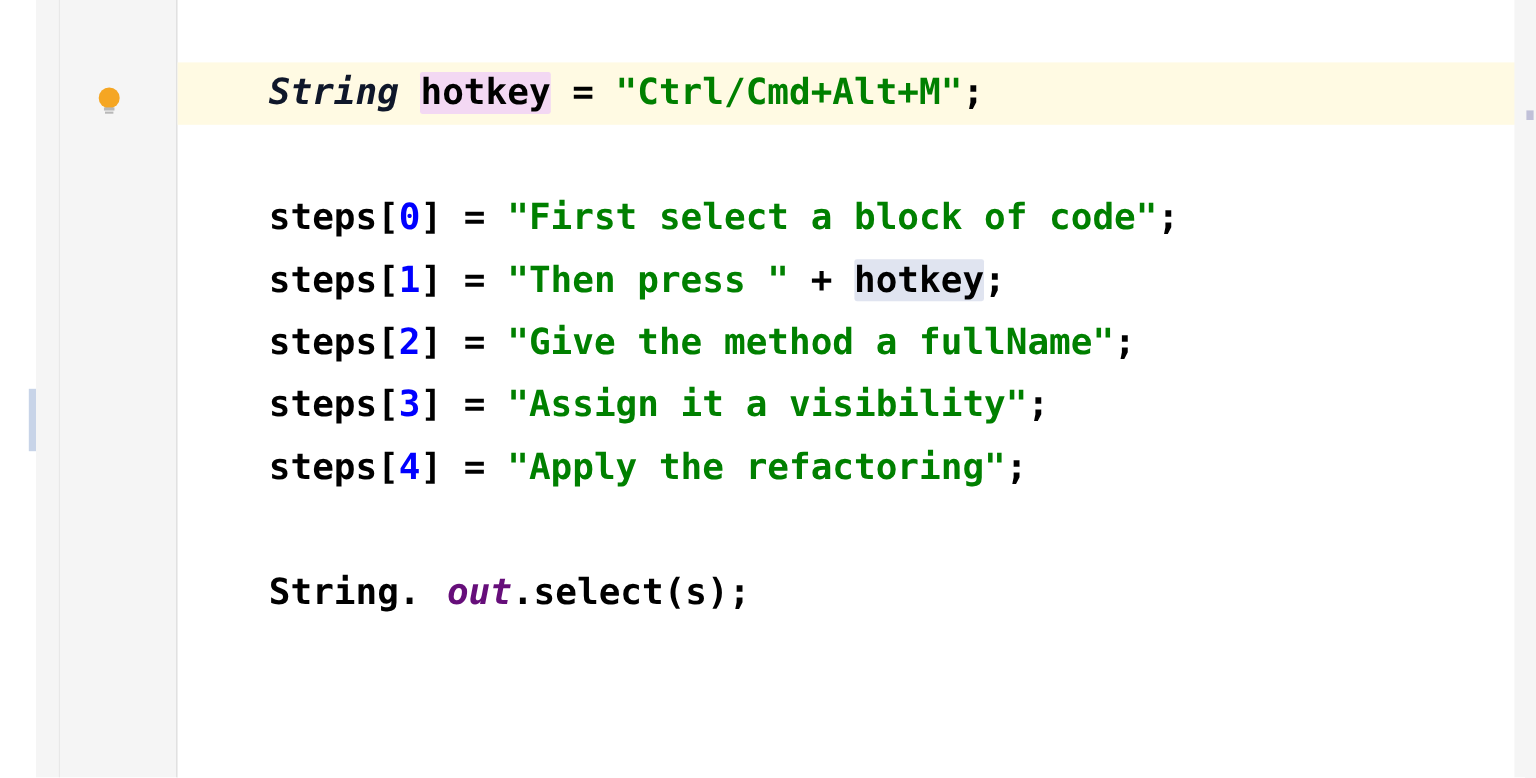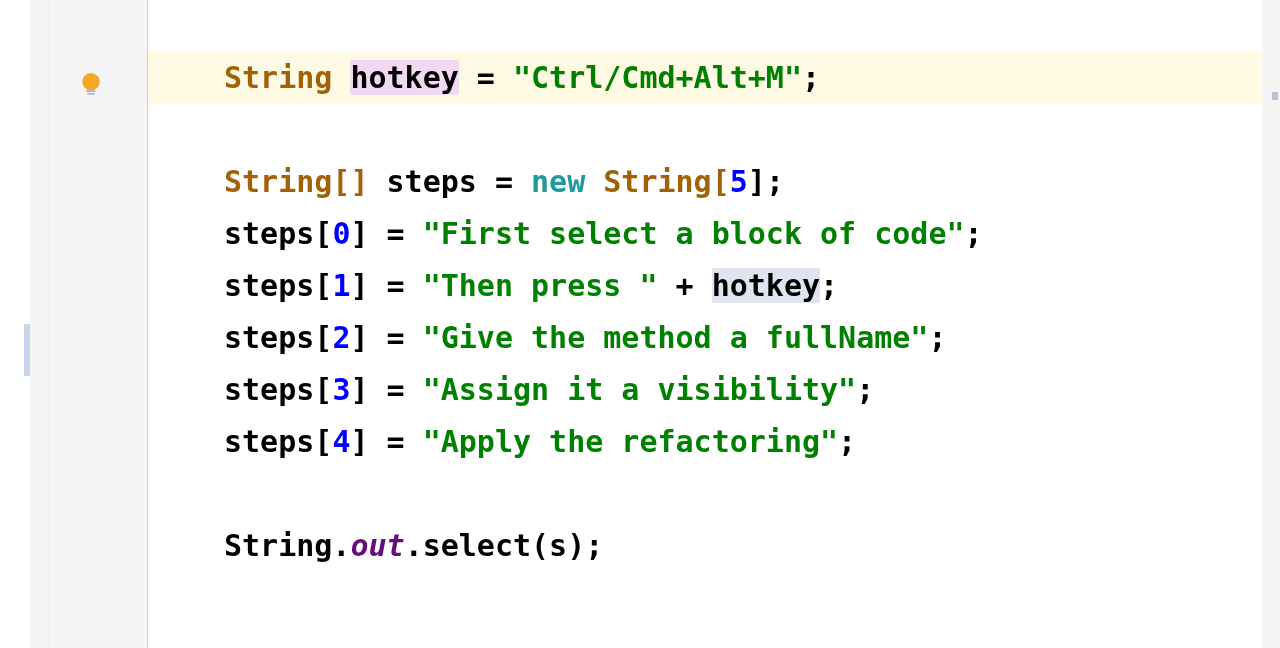--- a/index.html
+++ b/index.html
@@ -56,27 +56,27 @@
     }
     .code-line {
       height: 52px;
       line-height: 52px;
       padding-left: 76px;
       white-space: pre;
     }
     .highlighted-line {
       background: #fffae3;
     }
-    .keyword-type { color: #a16207; }
+    .keyword-type { color: #0f172a; font-style: italic; }
     .keyword-new { color: #20999d; }
     .var-name { color: #000000; }
     .string-lit { color: #008000; font-weight: bold; }
     .number-lit { color: #0000ff; }
     .punct { color: #000000; }
-    .italic-field { color: #660e7a; font-style: italic; }
+    .italic-field { color: #660e7a; font-style: italic; margin-left: 22px; }
     .highlight-var {
       background: #f3d8f3;
       border-radius: 2px;
     }
     .highlight-usage {
       background: #e0e4f0;
       border-radius: 2px;
     }
     .scrollbar-track {
       position: absolute;
@@ -111,21 +111,20 @@
   </div>
 </div>
 <div class="code-area">
 
   <div class="code-line"></div>
 
   <div class="code-line highlighted-line"><span class="keyword-type">String</span> <span class="var-name highlight-var">hotkey</span><span class="punct"> = </span><span class="string-lit">"Ctrl/Cmd+Alt+M"</span><span class="punct">;</span></div>
 
   <div class="code-line"></div>
 
-  <div class="code-line"><span class="keyword-type">String[]</span> <span class="var-name">steps</span><span class="punct"> = </span><span class="keyword-new">new</span> <span class="keyword-type">String[</span><span class="number-lit">5</span><span class="punct">]</span><span class="punct">;</span></div>
 
   <div class="code-line"><span class="var-name">steps[</span><span class="number-lit">0</span><span class="punct">] = </span><span class="string-lit">"First select a block of code"</span><span class="punct">;</span></div>
 
   <div class="code-line"><span class="var-name">steps[</span><span class="number-lit">1</span><span class="punct">] = </span><span class="string-lit">"Then press "</span><span class="punct"> + </span><span class="var-name highlight-usage">hotkey</span><span class="punct">;</span></div>
 
   <div class="code-line"><span class="var-name">steps[</span><span class="number-lit">2</span><span class="punct">] = </span><span class="string-lit">"Give the method a fullName"</span><span class="punct">;</span></div>
 
   <div class="code-line"><span class="var-name">steps[</span><span class="number-lit">3</span><span class="punct">] = </span><span class="string-lit">"Assign it a visibility"</span><span class="punct">;</span></div>
 
   <div class="code-line"><span class="var-name">steps[</span><span class="number-lit">4</span><span class="punct">] = </span><span class="string-lit">"Apply the refactoring"</span><span class="punct">;</span></div>

